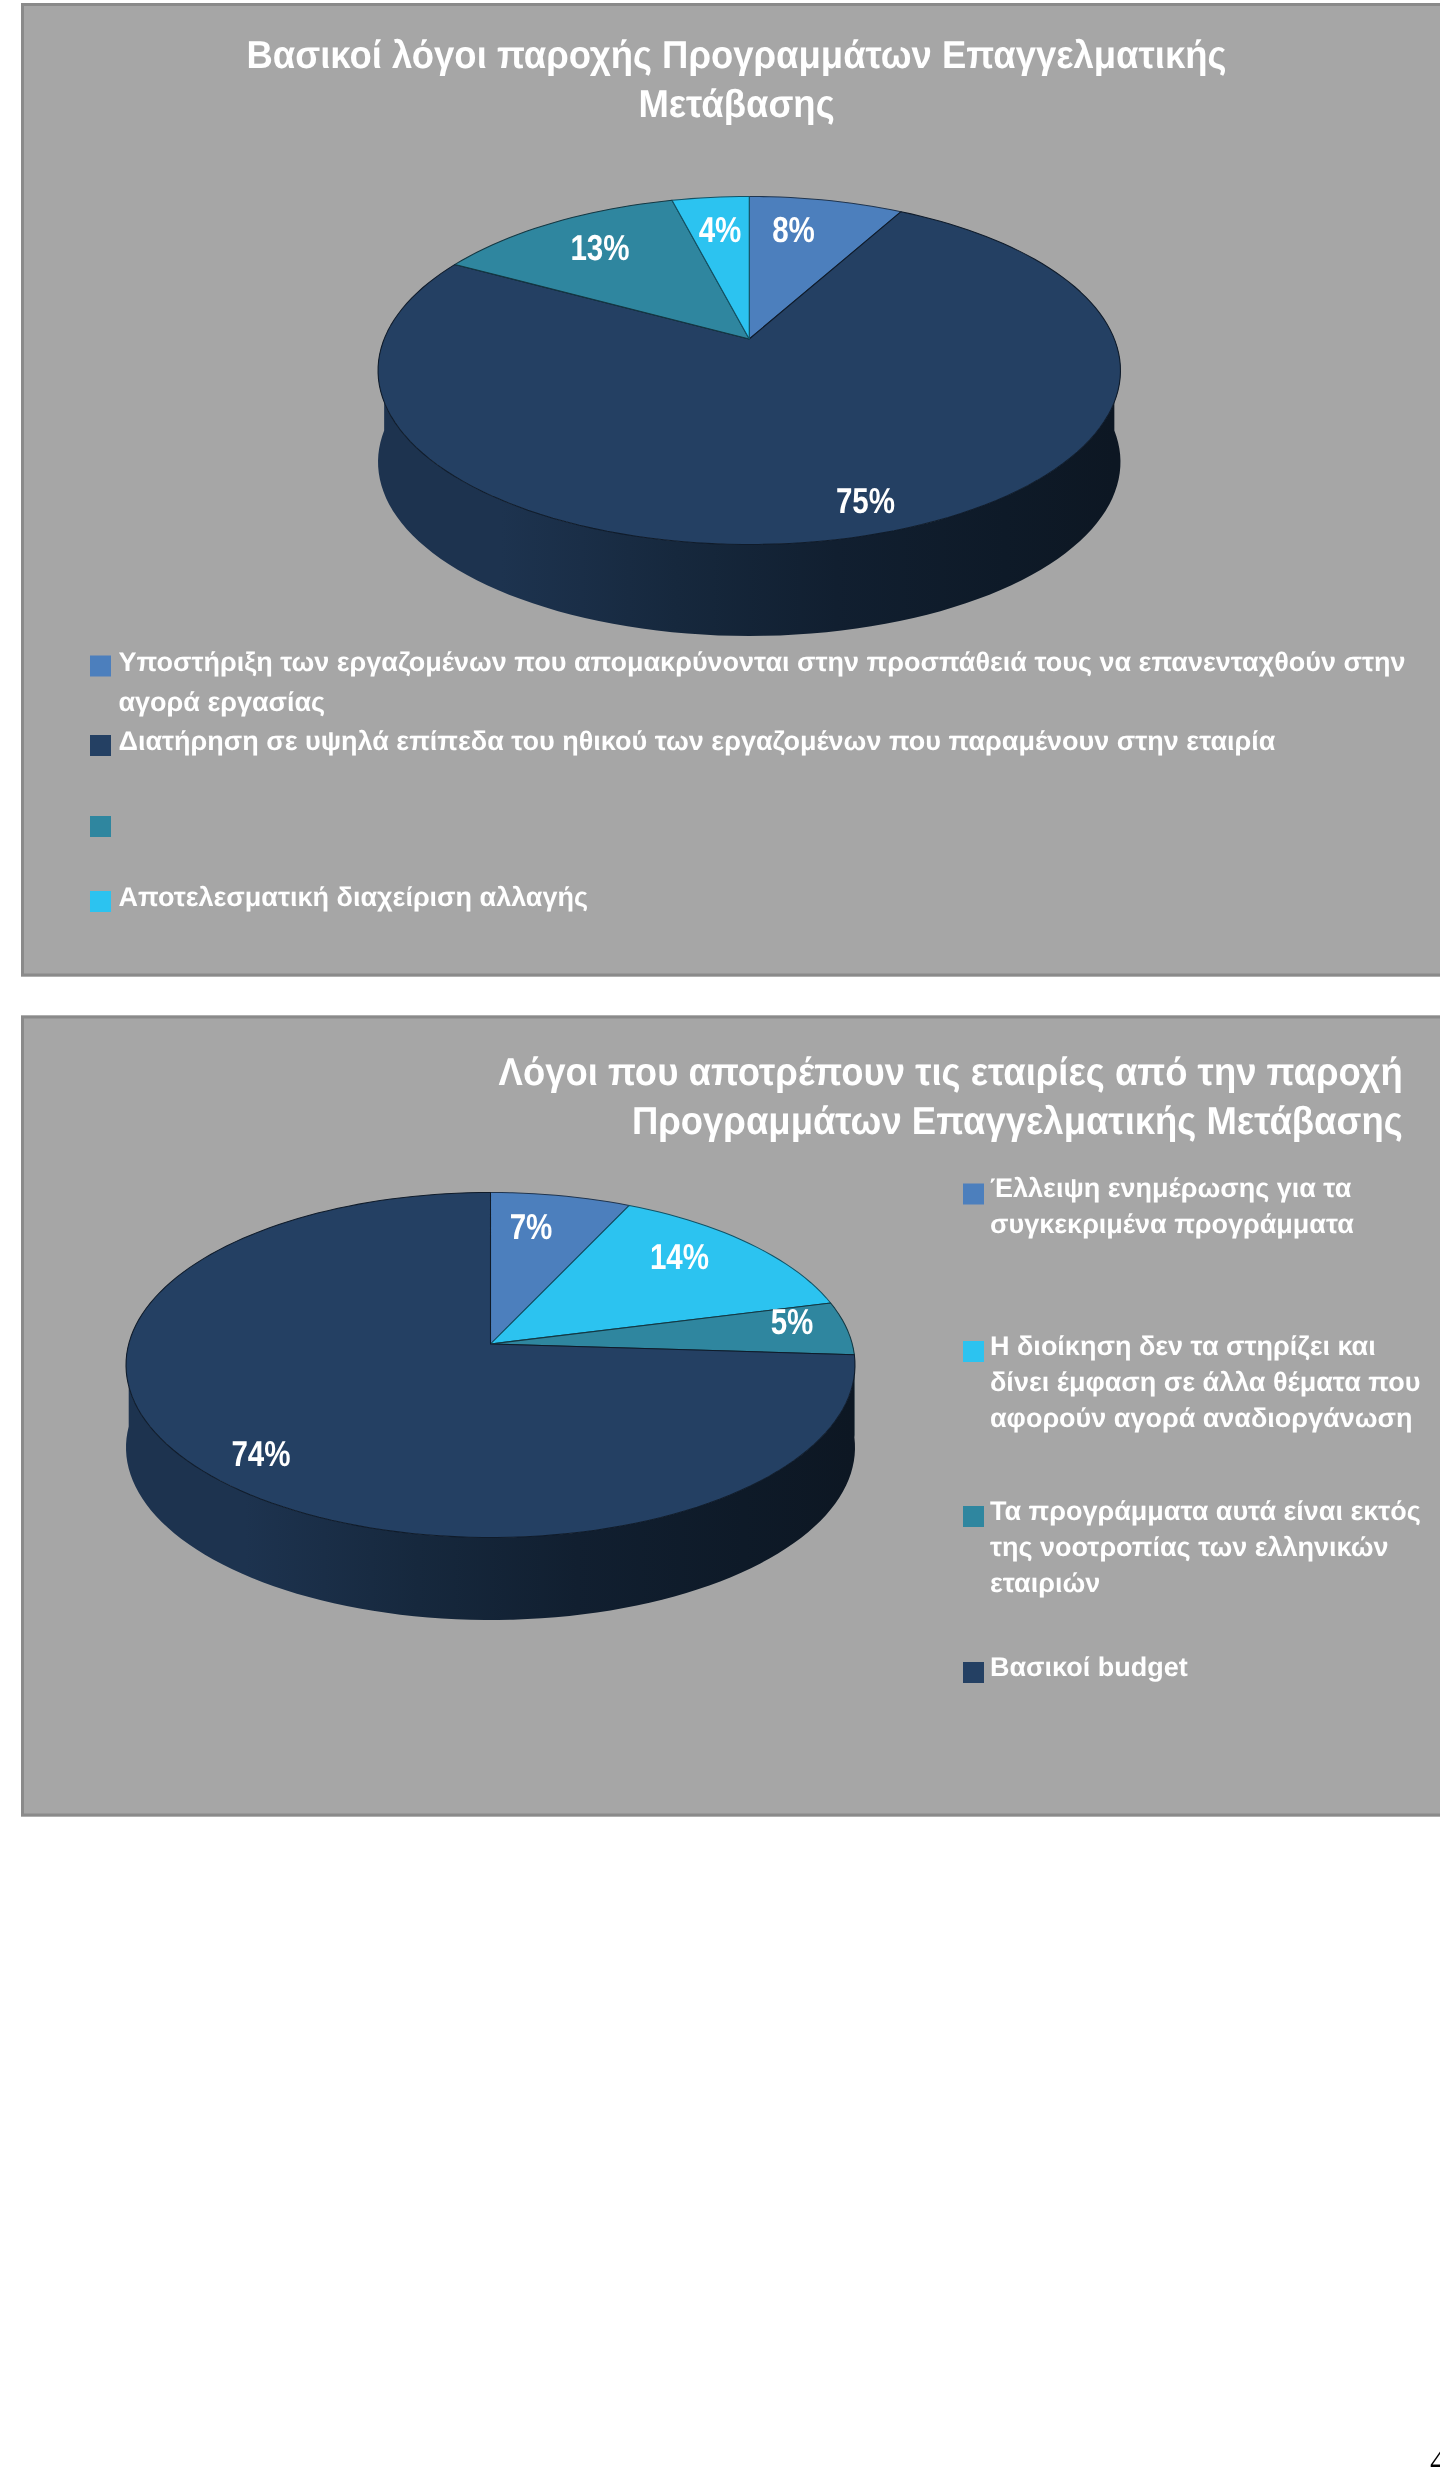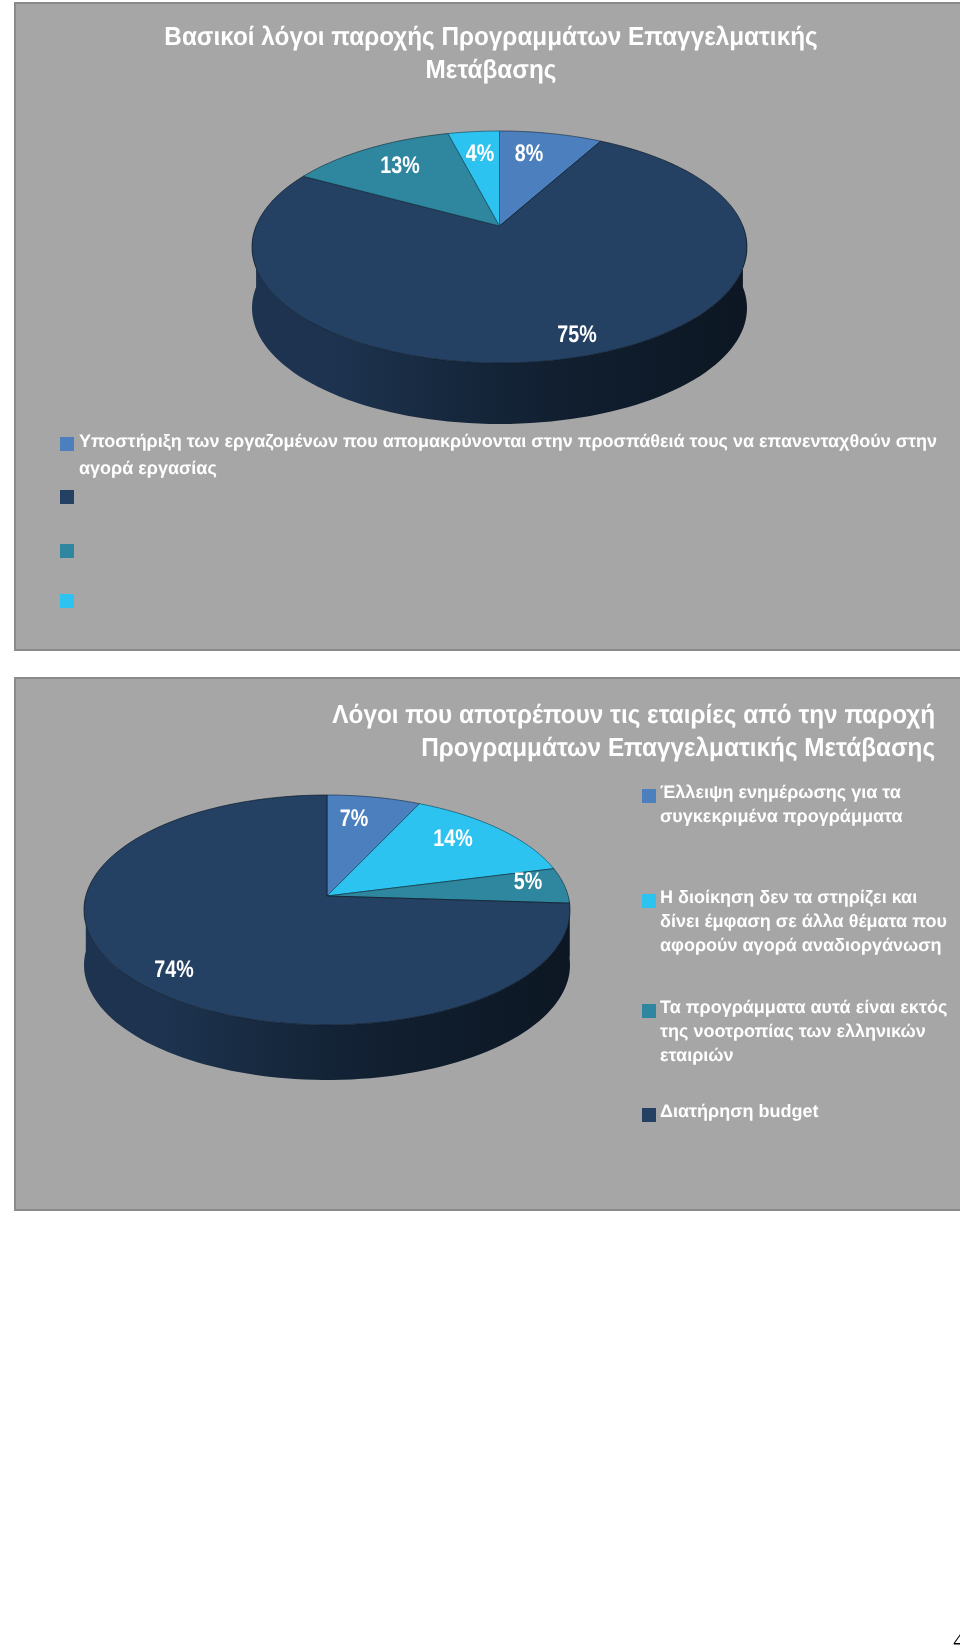--- a/index.html
+++ b/index.html
@@ -147,25 +147,25 @@
       <div class="plabel" style="left: 565px; top: 335px;">75%</div>
       <div class="plabel" style="left: 388px; top: 166px;">13%</div>
       <div class="plabel" style="left: 468px; top: 154px;">4%</div>
       <div class="plabel" style="left: 342px; top: 819px;">7%</div>
       <div class="plabel" style="left: 441px; top: 839px;">14%</div>
       <div class="plabel" style="left: 516px; top: 882px;">5%</div>
       <div class="plabel" style="left: 162px; top: 970px;">74%</div>
     </div>
   <div id="legend1">
       <div class="legend-row r0"><span class="sw" style="background: rgb(76, 127, 189);"></span><span class="tx">Υποστήριξη των εργαζομένων που απομακρύνονται στην προσπάθειά τους να επανενταχθούν στην αγορά εργασίας</span></div>
-      <div class="legend-row r1"><span class="sw" style="background: rgb(36, 64, 99);"></span></div>
+      <div class="legend-row r1"><span class="sw" style="background: rgb(36, 64, 99);"></span><span class="tx">Διατήρηση σε υψηλά επίπεδα του ηθικού των εργαζομένων που παραμένουν στην εταιρία</span></div>
       <div class="legend-row r2"><span class="sw" style="background: rgb(47, 134, 159);"></span></div>
-      <div class="legend-row r3"><span class="sw" style="background: rgb(44, 195, 240);"></span></div>
+      <div class="legend-row r3"><span class="sw" style="background: rgb(44, 195, 240);"></span><span class="tx">Αποτελεσματική διαχείριση αλλαγής</span></div>
     </div>
   <div id="legend2">
       <div class="legend-row r0"><span class="sw" style="background: rgb(76, 127, 189);"></span><span class="tx">Έλλειψη ενημέρωσης για τα συγκεκριμένα προγράμματα</span></div>
       <div class="legend-row r1"><span class="sw" style="background: rgb(44, 195, 240);"></span><span class="tx">Η διοίκηση δεν τα στηρίζει και δίνει έμφαση σε άλλα θέματα που αφορούν αγορά αναδιοργάνωση</span></div>
       <div class="legend-row r2"><span class="sw" style="background: rgb(47, 134, 159);"></span><span class="tx">Τα προγράμματα αυτά είναι εκτός της νοοτροπίας των ελληνικών εταιριών</span></div>
-      <div class="legend-row r3"><span class="sw" style="background: rgb(36, 64, 99);"></span><span class="tx">Διατήρηση budget</span></div>
+      <div class="legend-row r3"><span class="sw" style="background: rgb(36, 64, 99);"></span><span class="tx">Βασικοί budget</span></div>
     </div>
 
   <div class="page-num">4</div>
 </div>
 
 </body></html>

